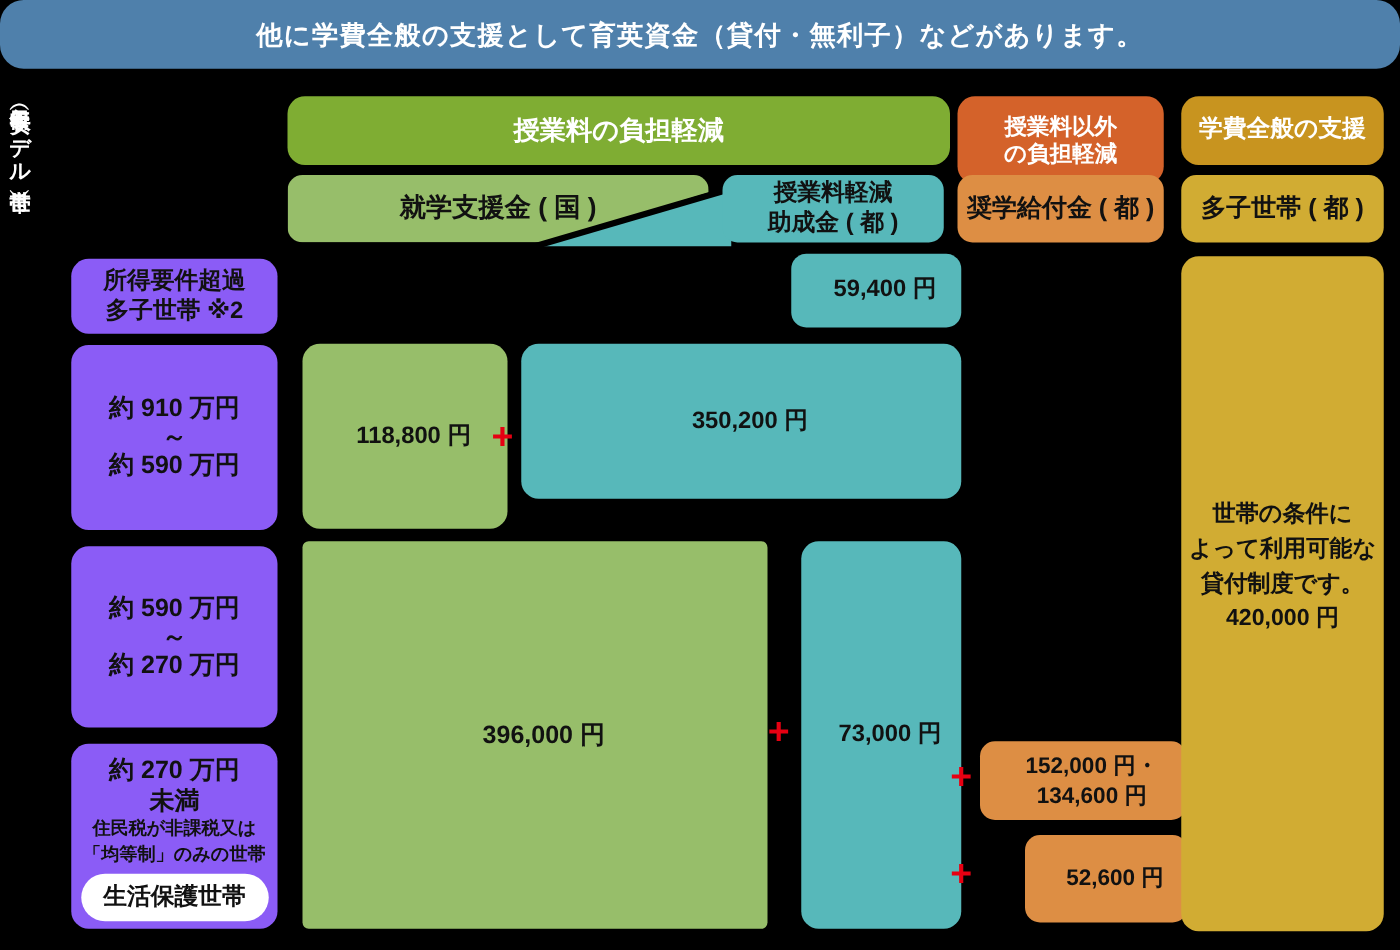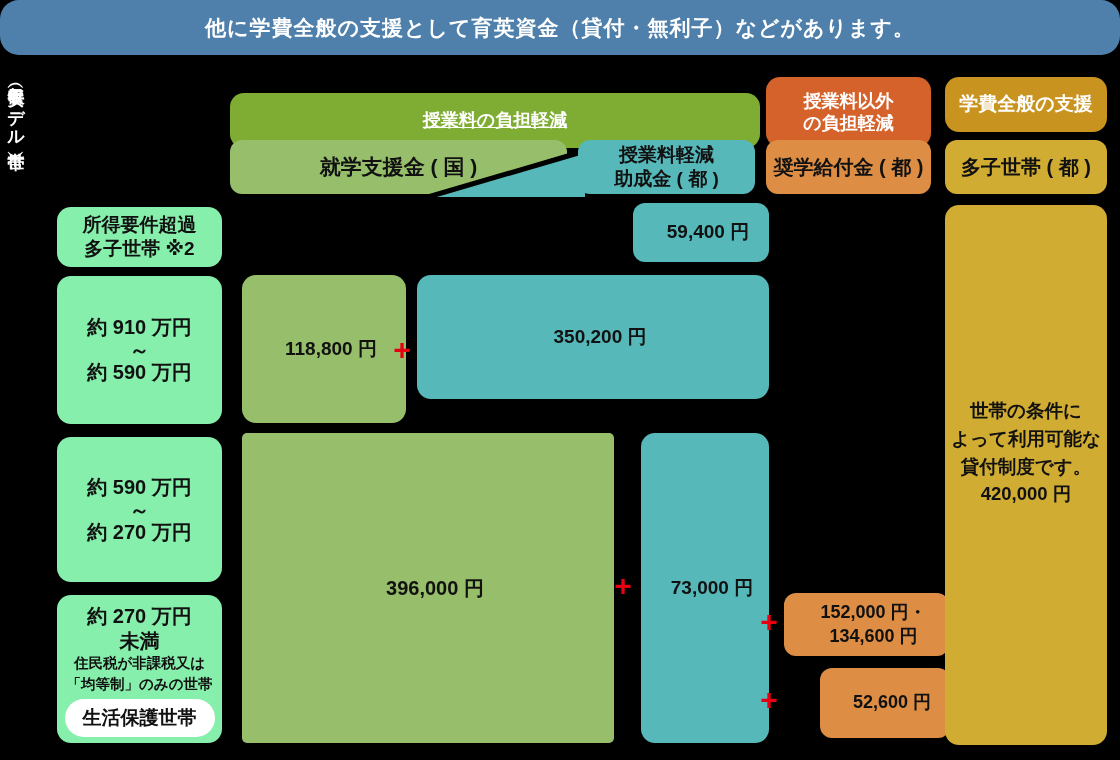--- a/index.html
+++ b/index.html
@@ -17,22 +17,22 @@
     display:flex;align-items:center;justify-content:center;color:#fff;font-size:21px;letter-spacing:1px;border-radius:19px;
   }
   .white{color:#fff;}
   .green-dark{background:#7fad33;}
   .green-light{background:#97be6a;}
   .teal{background:#57b8ba;}
   .orange-dark{background:#d4622a;}
   .orange-light{background:#dd8e44;}
   .gold-dark{background:#c8941f;}
   .gold-light{background:#d1ac33;}
-  .blue-light{background:#86efac;}
-  .hdr1{left:230px;top:93px;width:530px;height:55px;font-size:18px;border-radius:14px;text-decoration:underline;}
+  .blue-light{background:#8b5cf6;}
+  .hdr1{left:230px;top:77px;width:530px;height:55px;font-size:21px;border-radius:14px;}
   .hdr2{left:766px;top:77px;width:165px;height:70px;font-size:18px;line-height:1.25;border-radius:14px;}
   .hdr3{left:945px;top:77px;width:162px;height:55px;font-size:19px;border-radius:14px;}
   .prog-shugaku{
     left:230px;top:140px;width:337px;height:54px;font-size:21px;border-radius:12px;
     clip-path:polygon(0 0,100% 0,100% 14px,206px 100%,0 100%);
   }
   .prog-keigen{left:578px;top:140px;width:177px;height:54px;font-size:19px;line-height:1.25;border-radius:12px;}
   .prog-shogaku{left:766px;top:140px;width:165px;height:54px;font-size:20px;border-radius:12px;}
   .prog-ikuei{left:945px;top:140px;width:162px;height:54px;font-size:20px;border-radius:12px;}
   .wedge{left:425px;top:143px;width:165px;height:56px;}

